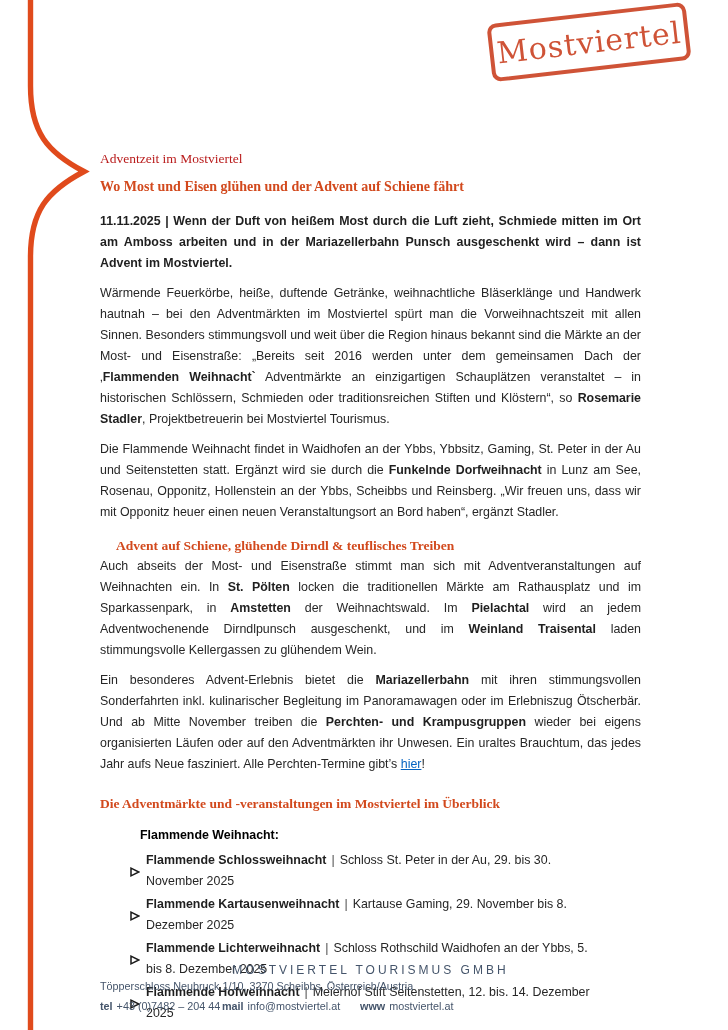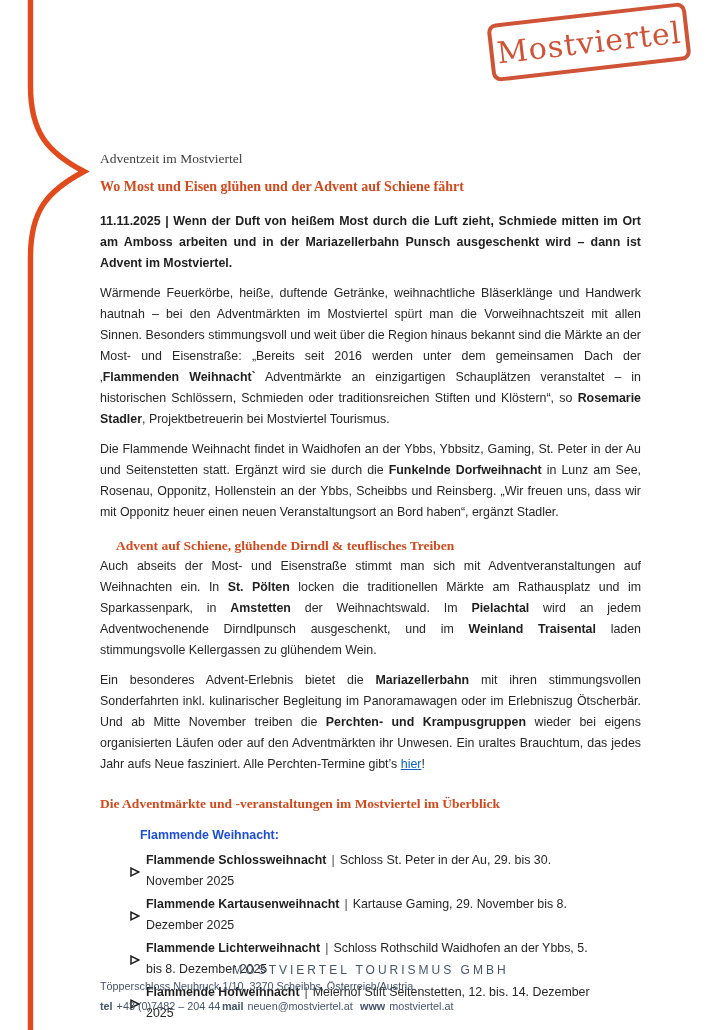--- a/index.html
+++ b/index.html
@@ -24,38 +24,38 @@
     font-family:"DejaVu Serif",serif;
     font-size:30px;letter-spacing:1px;
     opacity:.93;
   }
   .content{
     position:absolute;left:100px;top:150px;width:541px;
     font-size:12.4px;line-height:21px;
   }
   .kicker{
     font-family:"Liberation Serif",serif;
-    color:#404040;font-size:13.5px;line-height:17px;
+    color:#b91c1c;font-size:13.5px;line-height:17px;
   }
   .headline{
     font-family:Liberation Serif, serif;
     color:#d2491d;font-size:14px;line-height:23px;
     font-weight:bold;margin:8px 0 13px 0;
   }
   p{margin:0 0 9px 0;}
   .just{text-align:justify;}
   .lead{font-weight:bold;color:#1f1f1f;text-align:justify;margin-bottom:9px;}
   .h2{
     font-family:"Liberation Serif",serif;
     color:#d2491d;font-size:13.5px;line-height:18px;
     font-weight:bold;margin:14px 0 0 16px;
   }
   .h2.spaced{margin:20px 0 11px 0;}
   .p-after-h2{margin-top:1px;}
-  .subhead{font-weight:bold;color:#1d4ed8;margin:12px 0 4px 0;padding-left:40px;}
+  .subhead{font-weight:bold;color:#000000;margin:12px 0 4px 0;padding-left:40px;}
   ul.blist{list-style:none;margin:0;padding:0 0 0 30px;}
   ul.blist li{display:flex;align-items:center;margin:0 0 2px 0;}
   .arrow{flex:0 0 16px;padding-top:5px;}
   .litext{display:block;width:455px;}
   .sep{color:#4d4d4d;margin:0 5px;font-weight:normal;}
   a.link{color:#0563c1;text-decoration:underline;cursor:pointer;}
   strong{color:#1f1f1f;}
   
   .footer{
     position:absolute;left:100px;top:963px;width:541px;
@@ -136,18 +136,18 @@
       </li>
     </ul>
 
   </div>
 
   <div class="footer">
     <div class="f-company">MOSTVIERTEL TOURISMUS GMBH</div>
     <div class="f-address">Töpperschloss Neubruck 1/10, 3270 Scheibbs, Österreich/Austria</div>
     <div class="f-line3">
       <span class="block f-tel"><span class="f-label">tel</span><span>+43 (0)7482 – 204 44</span></span>
-      <span class="block f-mail"><span class="f-label">mail</span><span>neuen@mostviertel.at</span></span>
+      <span class="block f-mail"><span class="f-label">mail</span><span>info@mostviertel.at</span></span>
       <span class="block f-www"><span class="f-label">www</span><span>mostviertel.at</span></span>
     </div>
   </div>
 
 </div>
 
 </body></html>

